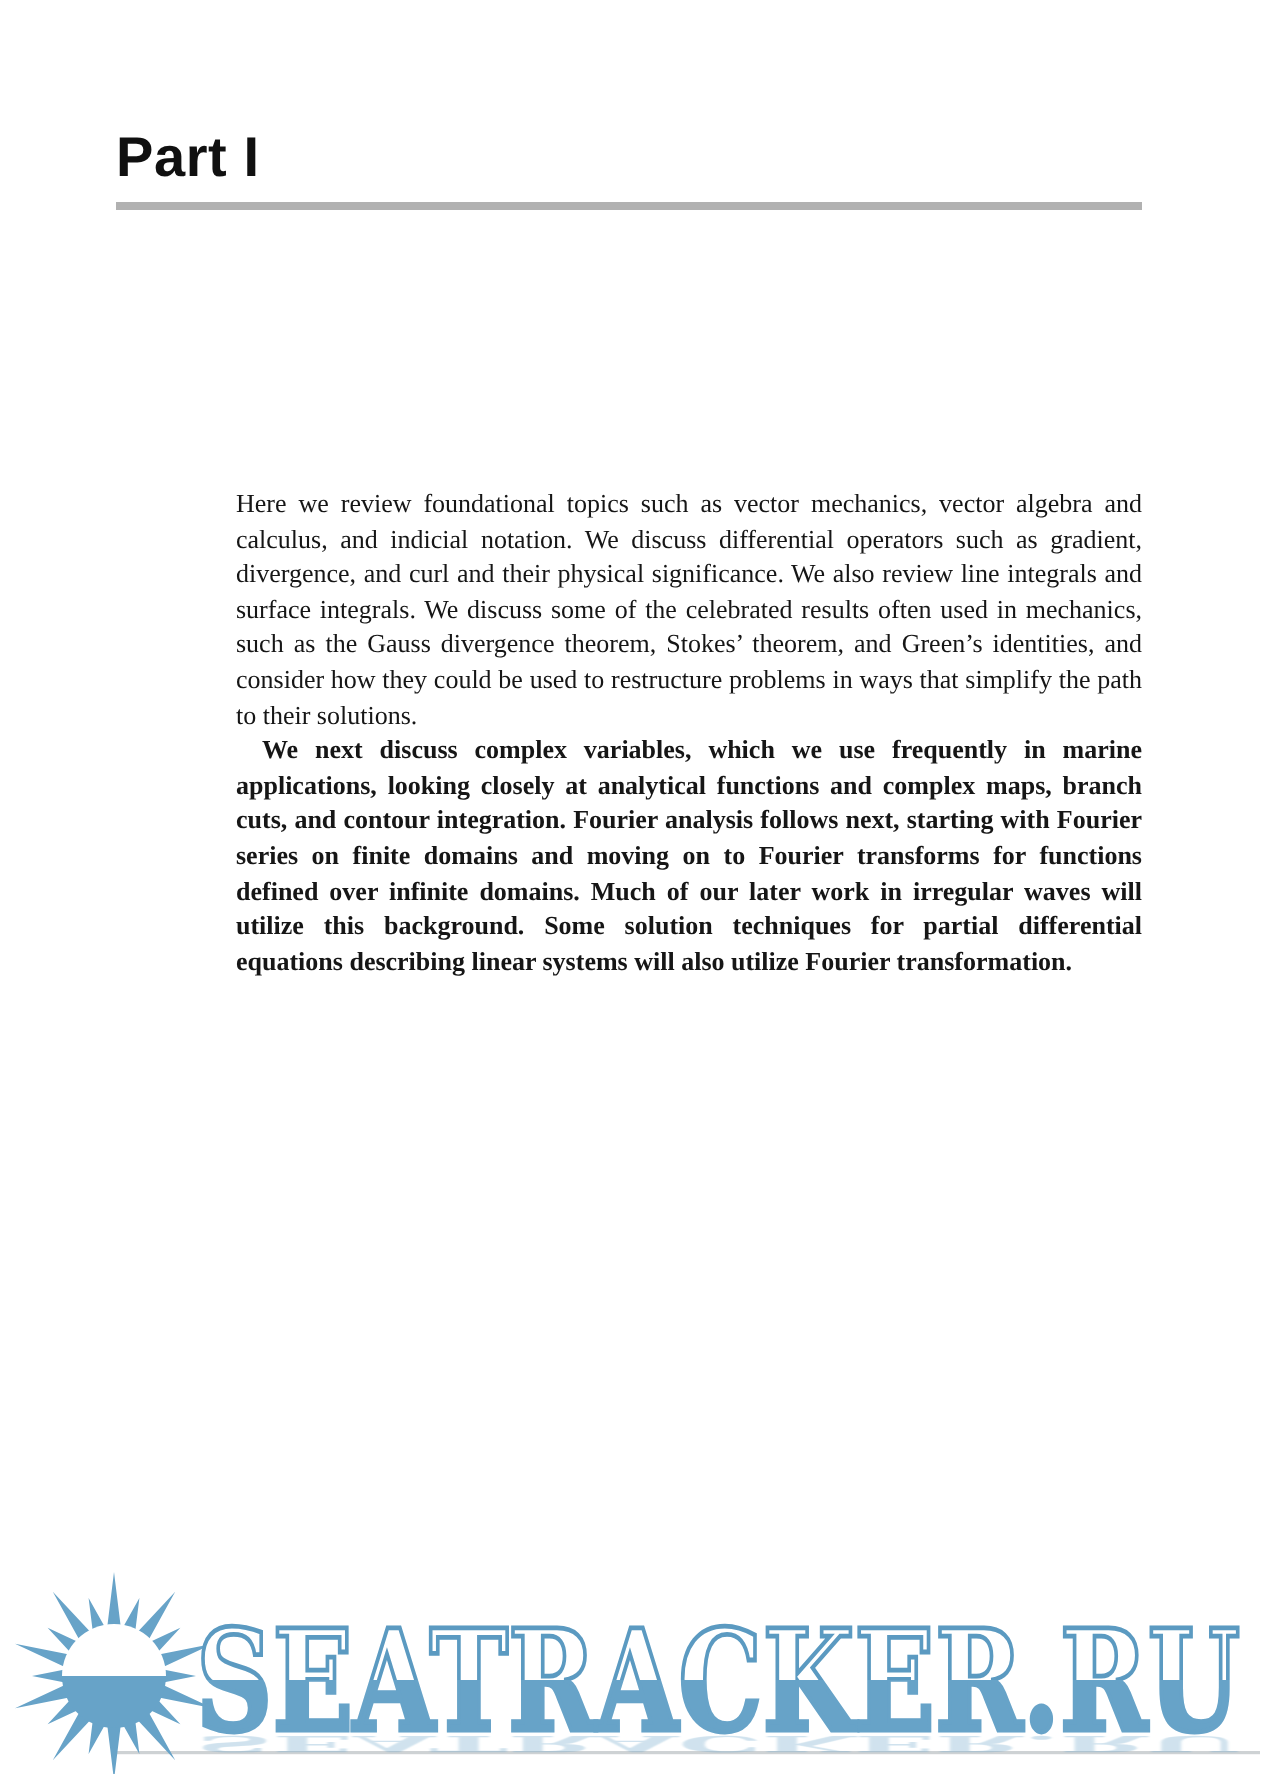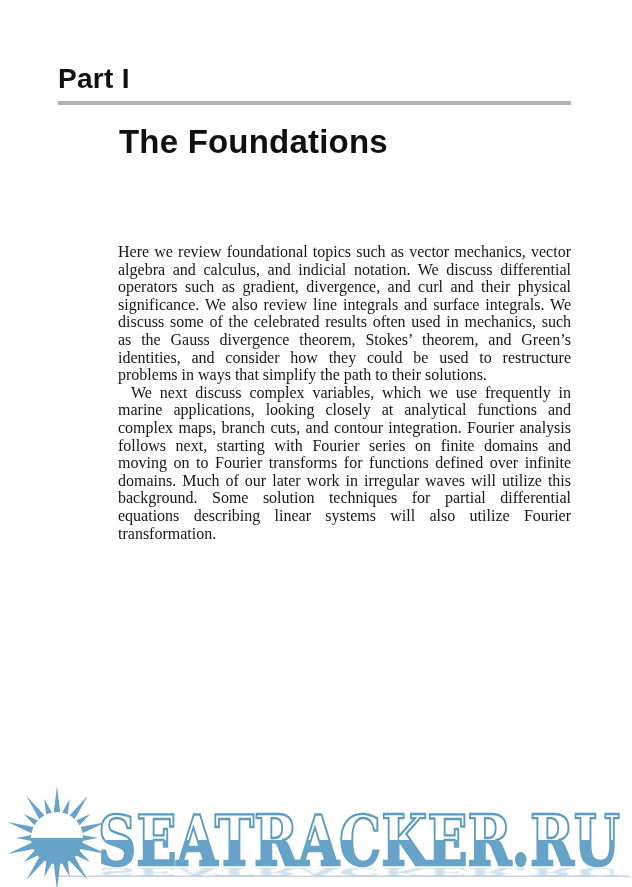--- a/index.html
+++ b/index.html
@@ -40,44 +40,43 @@
     font-weight: bold;
     font-size: 33px;
     line-height: 36px;
     letter-spacing: 0.2px;
     color: #101010;
   }
   .bodytext {
     position: absolute;
     left: 118px; top: 243px;
     width: 453px;
-    font-size: 16px;
+    font-size: 13px;
     line-height: 17.6px;
     text-align: justify;
     color: #161616;
   }
   .bodytext p { margin: 0; }
-  .bodytext p.indent { text-indent: 13px; }
+  .bodytext p.indent { text-indent: 13px; font-weight: bold; }
   .watermark {
     position: absolute;
     left: 0; top: 780px;
     width: 620px; height: 107px;
   }
   .watermark svg { display: block; }
 </style>
 </head>
 <body>
 
 <div class="page">
 
   <h1 class="part-label">Part I</h1>
 
   <div class="part-rule"></div>
 
-  <h2 class="part-title">The Foundations</h2>
 
   <div class="bodytext">
     <p class="first">Here we review foundational topics such as vector mechanics, vector algebra and calculus, and indicial notation. We discuss differential operators such as gradient, divergence, and curl and their physical significance. We also review line integrals and surface integrals. We discuss some of the celebrated results often used in mechanics, such as the Gauss divergence theorem, Stokes’ theorem, and Green’s identities, and consider how they could be used to restructure problems in ways that simplify the path to their solutions.</p>
     <p class="indent">We next discuss complex variables, which we use frequently in marine applications, looking closely at analytical functions and complex maps, branch cuts, and contour integration. Fourier analysis follows next, starting with Fourier series on finite domains and moving on to Fourier transforms for functions defined over infinite domains. Much of our later work in irregular waves will utilize this background. Some solution techniques for partial differential equations describing linear systems will also utilize Fourier transformation.</p>
   </div>
 
   <div class="watermark">
     <svg width="632" height="107" viewBox="0 0 632 107" xmlns="http://www.w3.org/2000/svg">
       <defs>
         <clipPath id="clipTop">

